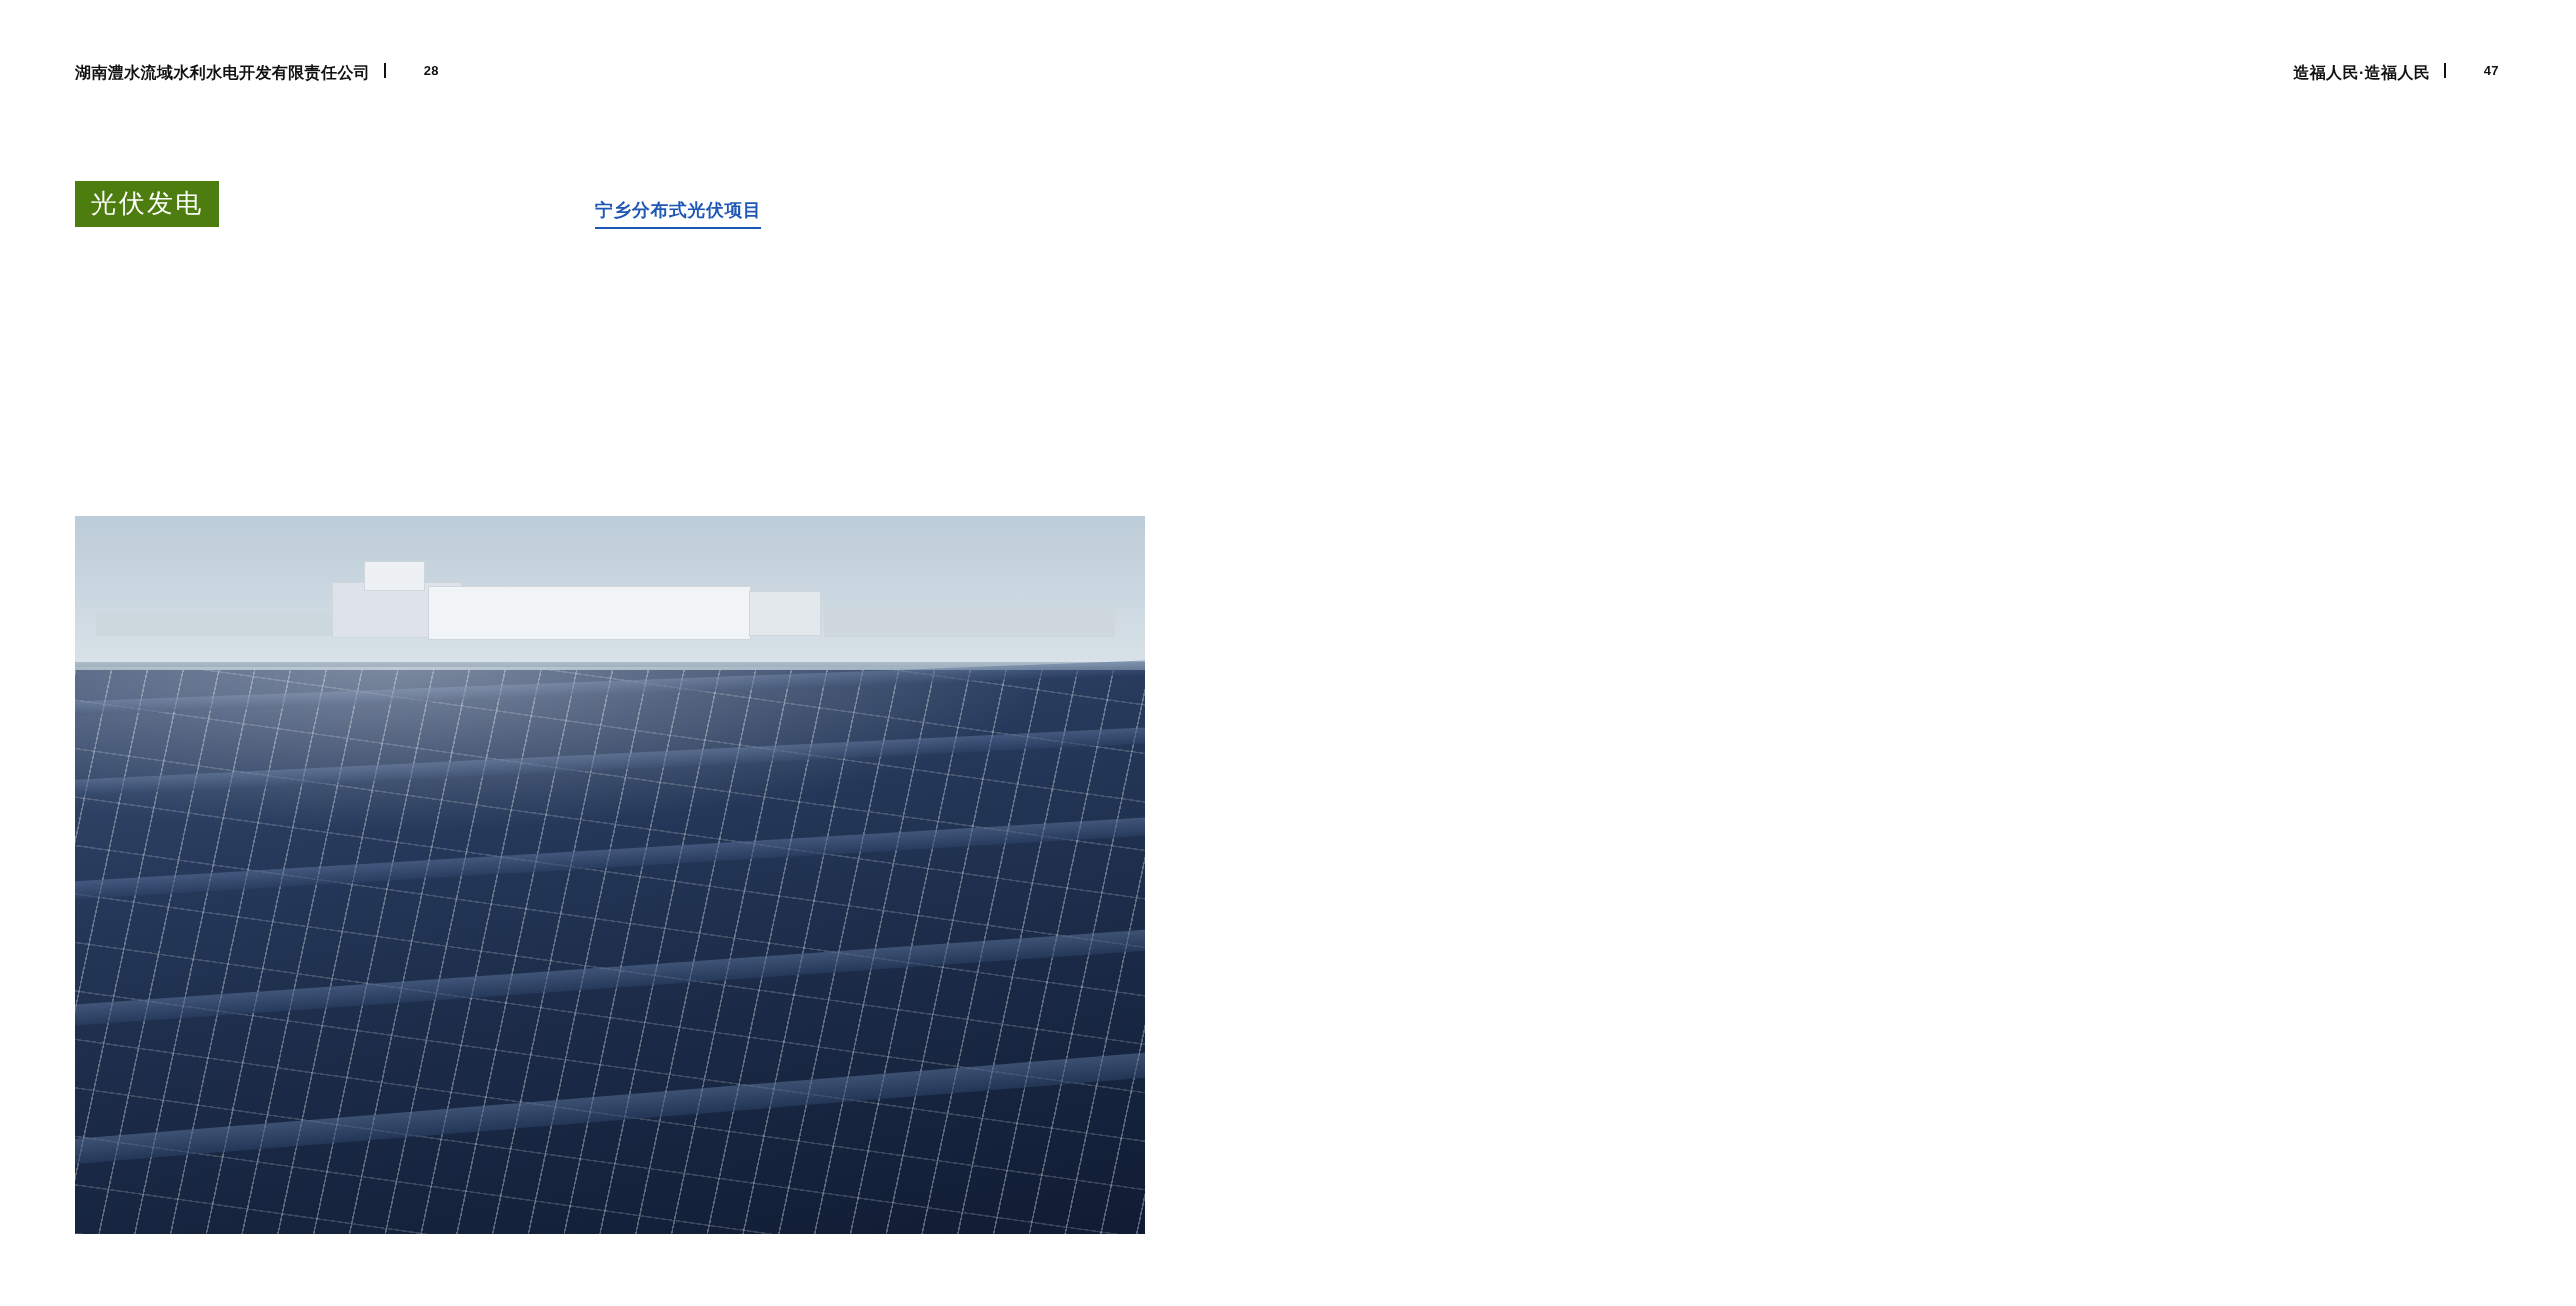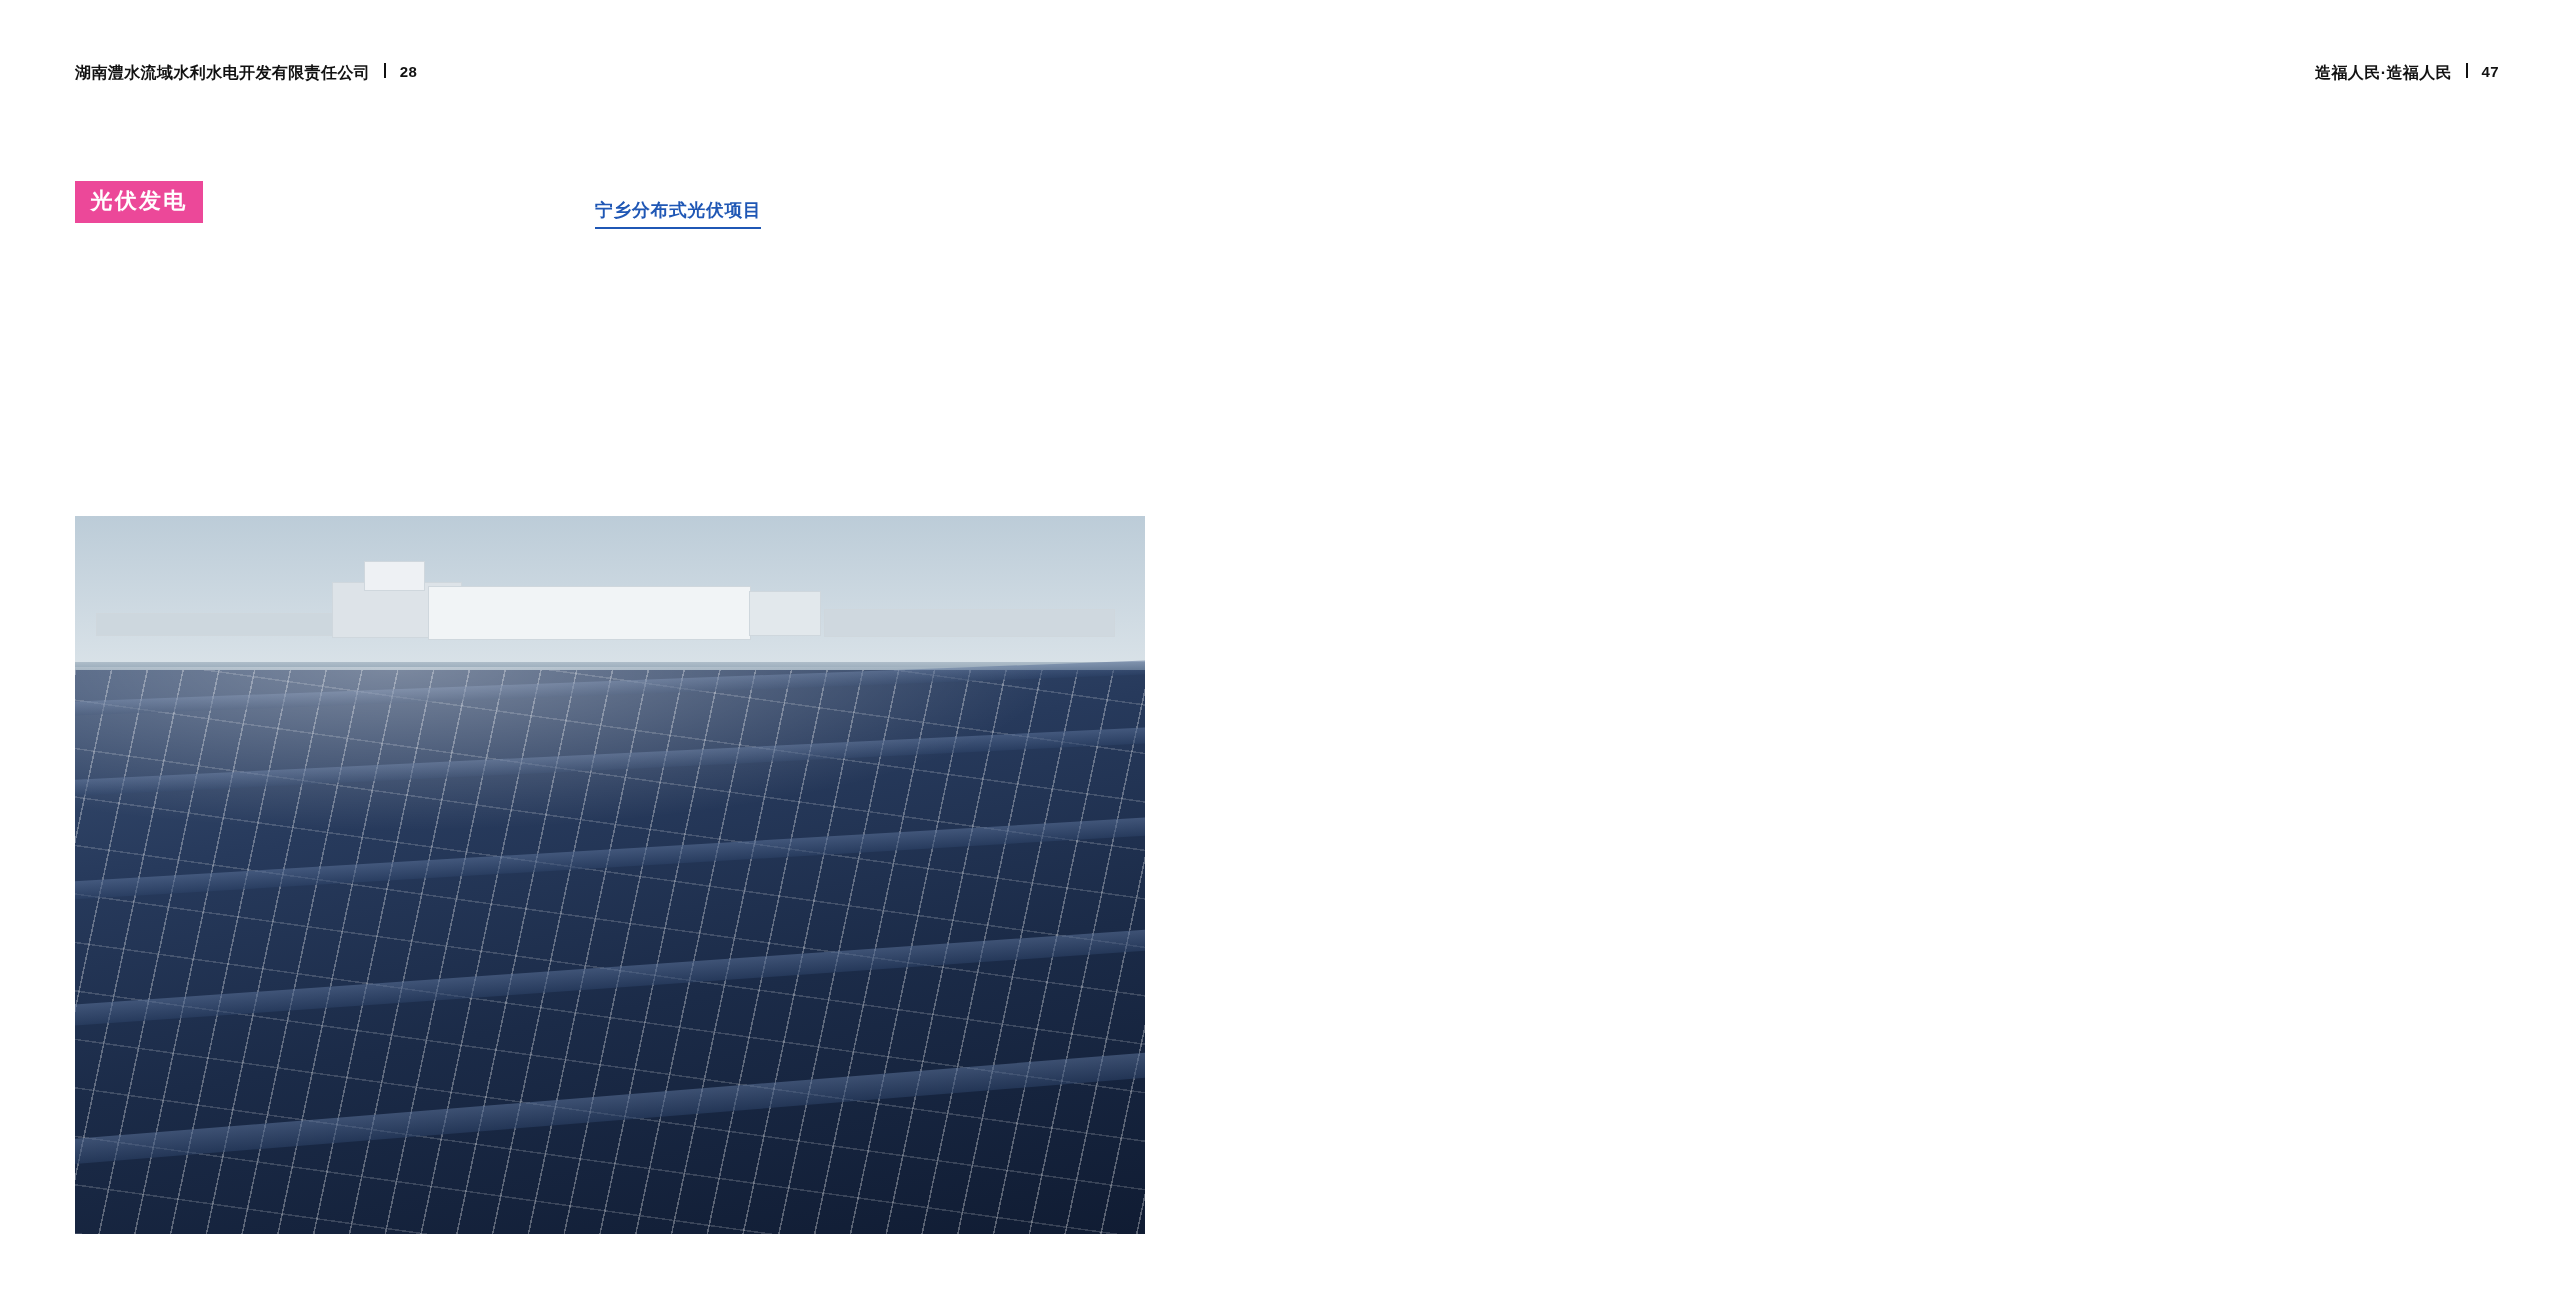--- a/index.html
+++ b/index.html
@@ -42,31 +42,32 @@
   .runhead-left { left: 75px; }
   .runhead-right { right: 77px; }
   .runhead .sep {
     display: inline-block;
     width: 1.5px;
     height: 15.4px;
     background: #111;
     margin: 0 14px;
   }
   .runhead .pageno {
-    font-size: 15px;
+    font-size: 13px;
     font-weight: bold;
+    margin-left: 24px;
   }
 
   
   .sec-badge {
     position: absolute;
-    background: #ec4899;
+    background: #4d7c0f;
     color: #ffffff;
-    font-size: 22px;
-    font-weight: bold;
+    font-size: 26px;
+    font-weight: normal;
     letter-spacing: 2.3px;
     padding: 9.2px 15.4px 10.7px 15.4px;
     line-height: 1;
   }
   .badge-pv { left: 75px; top: 181px; }
 
   
   .sub-title {
     position: absolute;
     color: #1f57b5;

